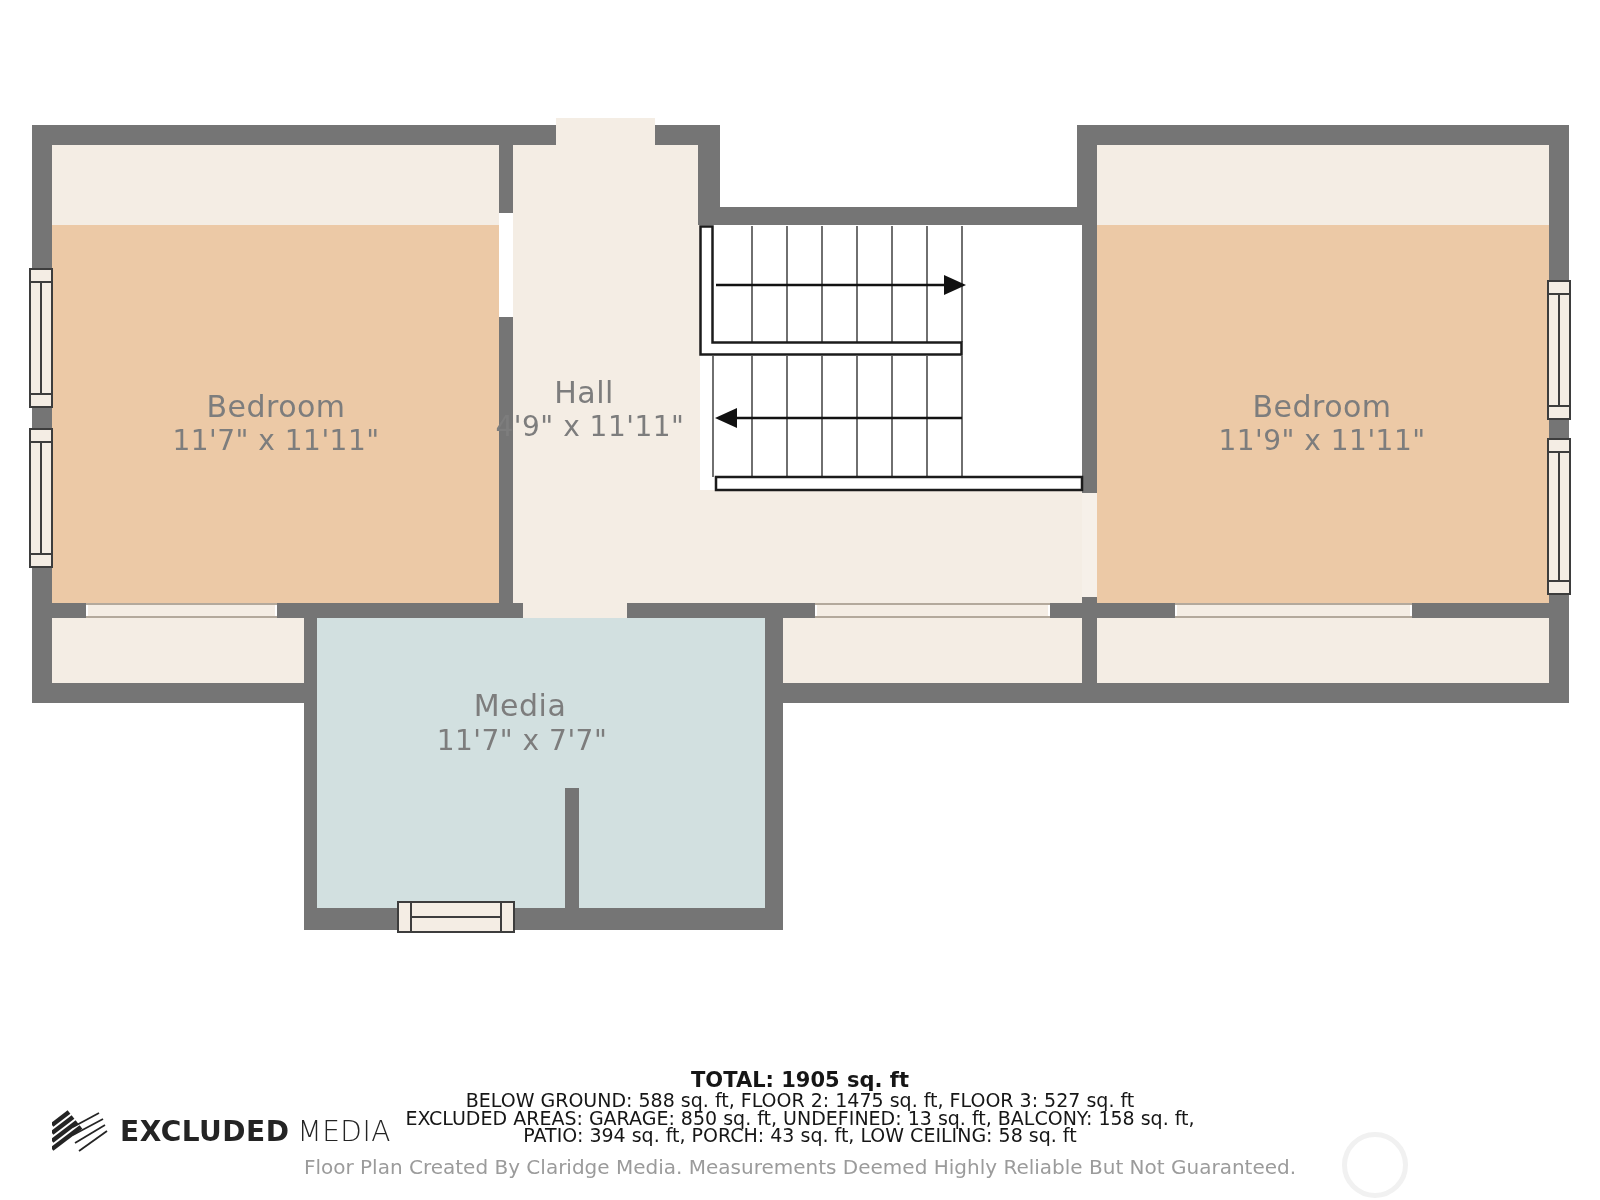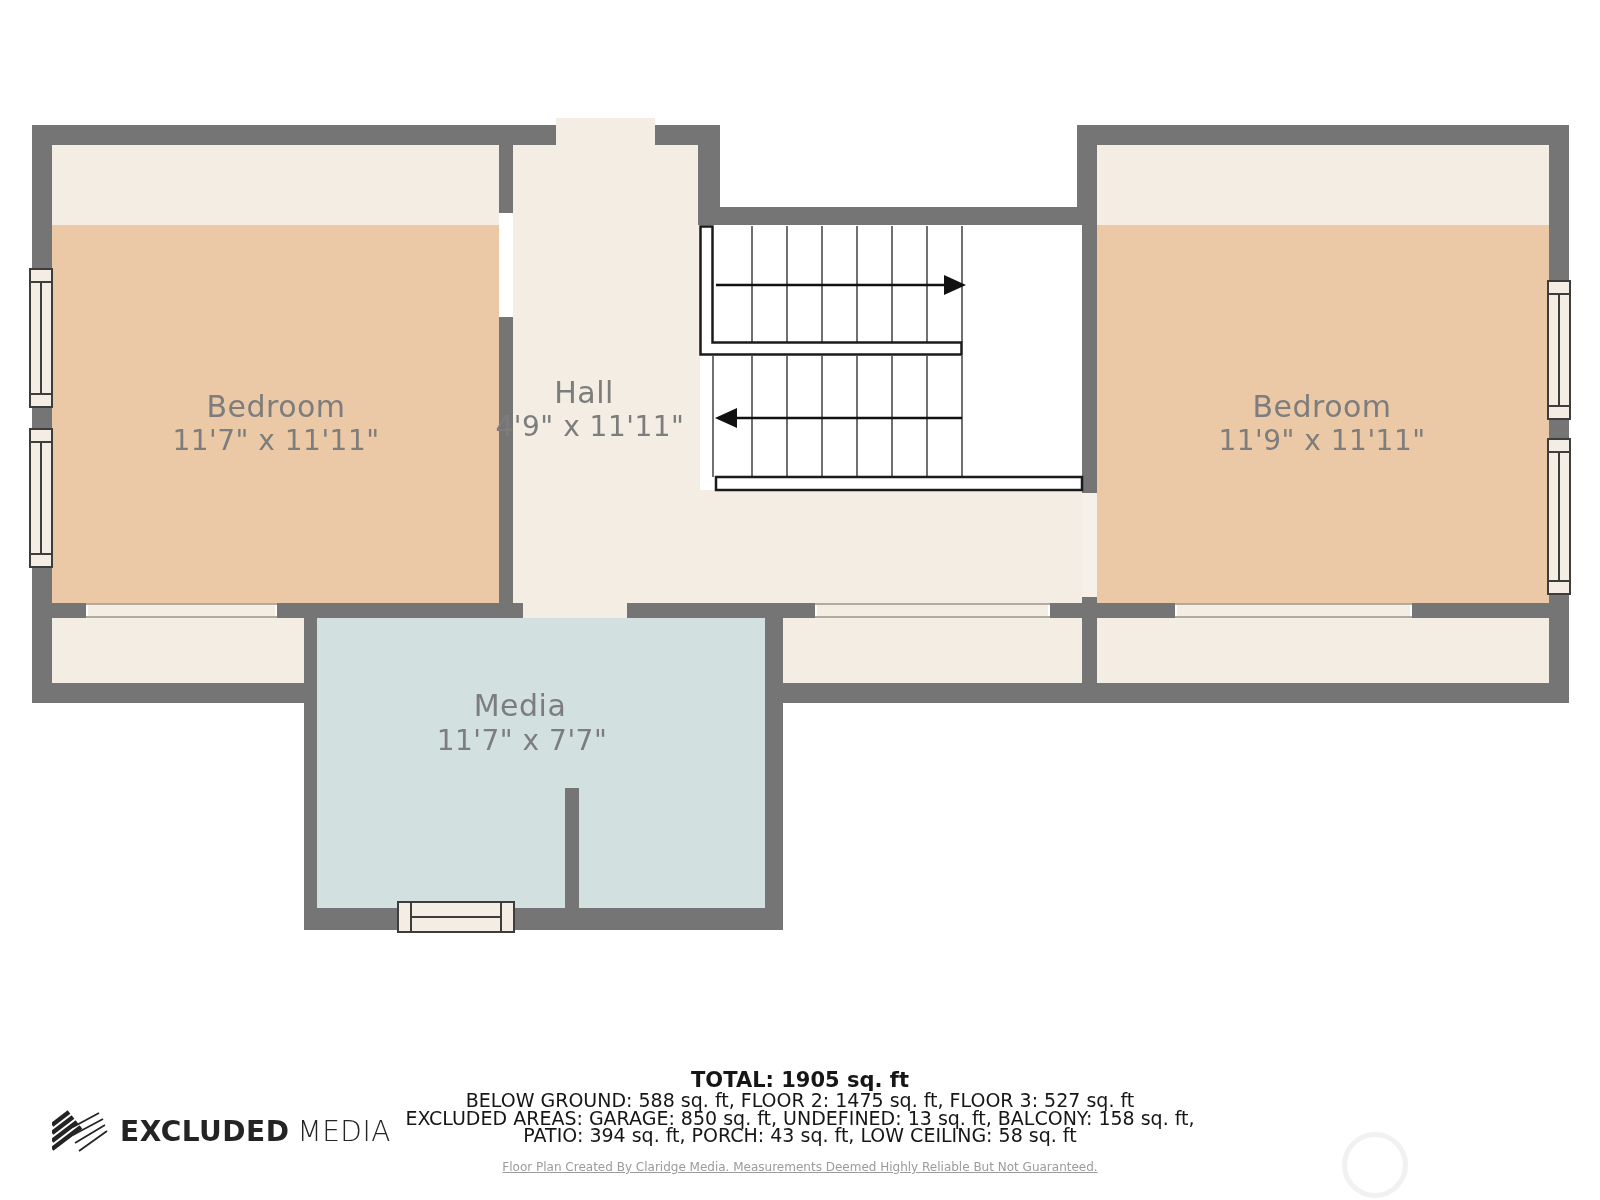--- a/index.html
+++ b/index.html
@@ -38,21 +38,21 @@
   .room-label,.room-dims{
     position:absolute;color:#7d7d7d;white-space:nowrap;
     transform:translate(-50%,-50%);letter-spacing:0.5px;
   }
   .room-label{font-size:30px;}
   .room-dims{font-size:28px;}
   
   .foot{position:absolute;left:0;right:0;text-align:center;color:#161616;
         font-size:19px;line-height:19px;white-space:nowrap;}
   .foot.total{font-weight:bold;font-size:21px;}
-  .foot.fine{font-size:12px;color:#9b9b9b;text-decoration:underline;}
+  .foot.fine{font-size:20px;color:#9b9b9b;}
   
   .logo{position:absolute;left:52px;top:1108px;height:46px;display:flex;align-items:center;}
   .logo .word{font-size:28px;letter-spacing:0.5px;color:#242424;margin-left:12px;}
   .logo .bold{font-weight:800;}
   .logo .light{font-weight:300;margin-left:8px;}
   
   .faint-circle{position:absolute;left:1342px;top:1132px;width:56px;height:56px;
     border:5px solid #f1f1f1;border-radius:50%;}
 </style>
 </head>

